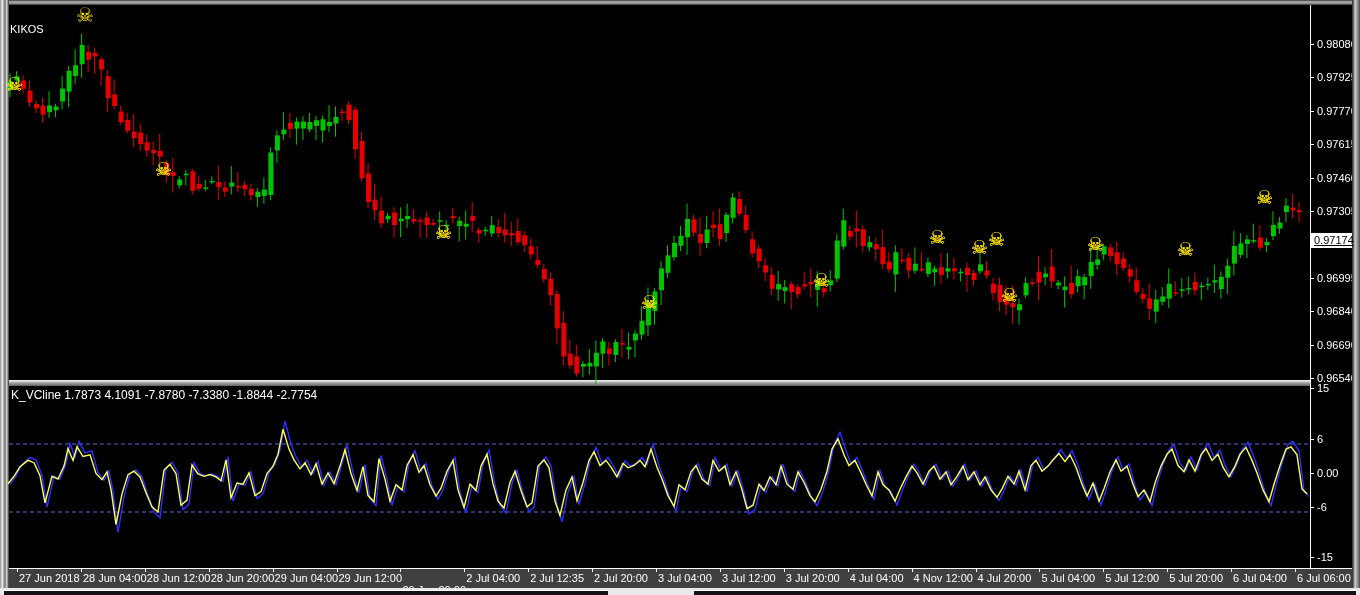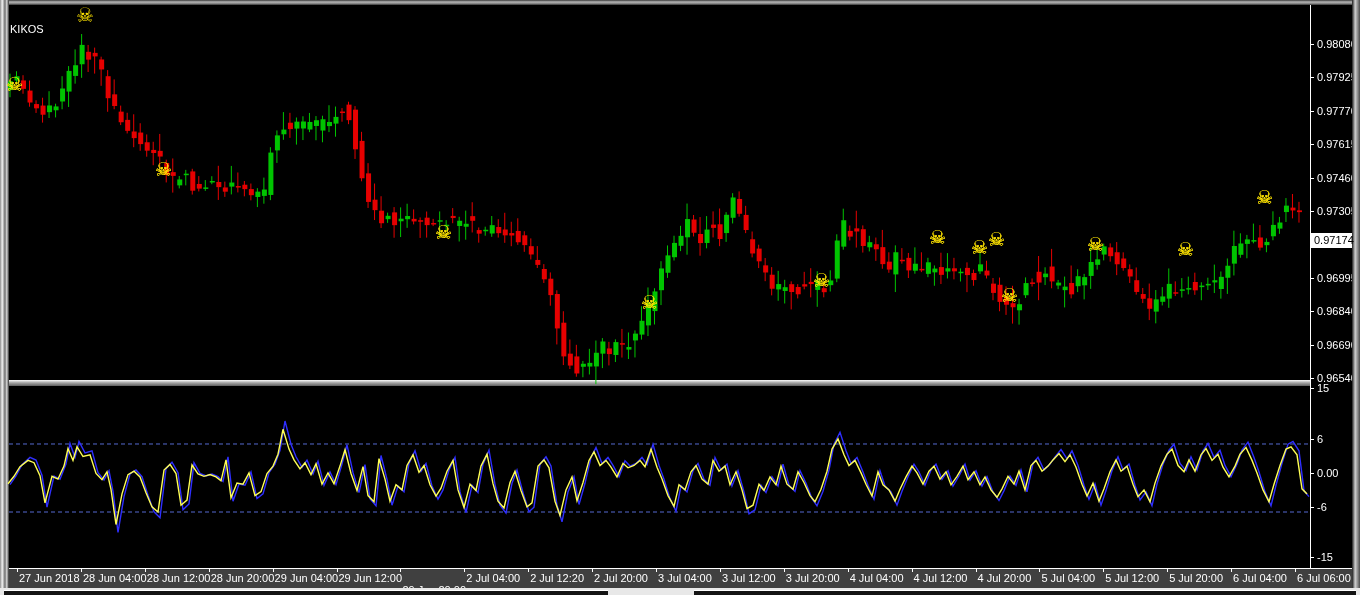--- a/index.html
+++ b/index.html
@@ -456,20 +456,21 @@
         <line x1="9" y1="512.0002" x2="1310" y2="512.0002" stroke="#5569d0" stroke-width="1" stroke-dasharray="4 3"></line>
       </g>
     <g id="g-osc">
         <polyline points="10,484.6 16,476.0 22,464.7 30,457.4 36,460.1 42,475.3 47,507.2 54,476.0 60,479.3 66,464.1 70,443.5 75,457.4 79,441.5 85,452.8 92,450.8 98,472.7 104,480.0 109,470.7 113,491.3 118,532.4 124,496.6 130,474.0 136,470.0 142,476.7 148,495.2 154,511.8 160,517.8 166,468.7 172,462.1 178,472.7 183,509.8 189,503.9 194,462.8 200,473.4 206,476.0 212,474.0 218,476.7 223,481.3 228,456.8 233,501.2 239,484.0 245,485.3 251,472.0 257,498.6 263,493.9 269,472.7 275,464.1 280,450.2 285,421.0 291,444.2 296,456.8 302,467.4 307,460.1 313,474.0 318,461.4 324,485.3 330,472.0 336,484.6 342,464.1 347,444.8 353,472.7 359,492.6 365,464.7 370,498.6 376,505.8 381,455.5 387,479.3 392,505.2 398,486.0 404,491.9 409,463.4 415,450.8 421,471.4 426,463.4 432,486.0 438,499.2 443,489.9 449,470.0 455,457.4 460,491.9 466,512.5 472,485.3 478,492.6 483,464.1 489,450.2 495,484.6 500,505.2 506,513.1 512,483.3 517,470.0 523,492.6 529,511.8 534,507.2 540,464.1 546,456.8 551,466.1 557,505.2 562,521.8 568,491.9 574,476.7 579,504.5 585,483.3 591,457.4 596,447.5 602,463.4 608,457.4 613,465.4 619,476.7 625,460.8 630,466.1 636,463.4 642,457.4 647,464.7 653,444.2 659,465.4 664,479.3 670,498.6 676,511.2 681,486.0 687,491.9 693,470.7 698,463.4 704,479.3 710,485.3 715,457.4 721,470.0 727,464.1 732,486.0 738,470.7 744,491.9 749,513.8 755,509.8 761,485.3 766,492.6 772,476.7 778,486.0 783,464.1 789,485.3 795,491.3 800,470.7 806,483.3 812,498.6 817,505.8 823,491.3 829,470.0 834,444.2 840,432.3 846,450.8 851,463.4 857,457.4 863,472.0 868,485.3 874,499.2 880,470.7 885,486.0 891,491.9 897,505.2 902,491.3 908,476.7 914,464.1 919,472.0 925,485.3 931,470.0 936,464.1 942,479.3 948,470.7 953,486.0 959,476.0 965,464.1 970,480.0 976,470.7 982,486.0 987,476.7 993,491.9 999,500.5 1004,490.6 1010,476.0 1016,485.3 1021,470.0 1027,491.9 1033,463.4 1038,457.4 1044,470.0 1050,464.1 1055,456.8 1061,449.5 1067,458.8 1072,450.8 1078,465.4 1084,485.3 1089,499.2 1095,484.0 1101,505.2 1106,490.6 1112,470.7 1118,456.8 1123,470.0 1129,464.1 1135,485.3 1140,499.9 1146,491.9 1152,505.8 1157,484.0 1163,464.1 1169,450.2 1174,444.2 1180,463.4 1186,470.7 1191,456.8 1197,470.0 1203,450.8 1208,443.5 1214,457.4 1220,450.2 1225,465.4 1231,476.7 1237,464.1 1242,450.2 1248,442.2 1254,457.4 1259,472.0 1265,491.9 1271,505.8 1276,485.3 1282,463.4 1288,444.2 1293,441.5 1299,450.8 1304,490.6 1309,496.6" fill="none" stroke="#2e2eff" stroke-width="1.4"></polyline>
         <polyline points="8,483.7 14,476.3 20,466.7 28,460.4 34,462.7 40,475.7 45,502.9 52,476.3 58,479.1 64,466.1 68,448.5 73,460.4 77,446.8 83,456.5 90,454.8 96,473.5 102,479.7 107,471.8 111,489.3 116,524.5 122,493.9 128,474.6 134,471.2 140,476.9 146,492.7 152,506.9 158,512.0 164,470.1 170,464.4 176,473.5 181,505.2 187,500.1 192,465.0 198,474.0 204,476.3 210,474.6 216,476.9 221,480.8 226,459.9 231,497.8 237,483.1 243,484.2 249,472.9 255,495.6 261,491.6 267,473.5 273,466.1 278,454.2 283,429.3 289,449.1 294,459.9 300,468.9 305,462.7 311,474.6 316,463.8 322,484.2 328,472.9 334,483.7 340,466.1 345,449.7 351,473.5 357,490.5 363,466.7 368,495.6 374,501.8 379,458.7 385,479.1 390,501.2 396,484.8 402,489.9 407,465.5 413,454.8 419,472.3 424,465.5 430,484.8 436,496.1 441,488.2 447,471.2 453,460.4 458,489.9 464,507.5 470,484.2 476,490.5 481,466.1 487,454.2 493,483.7 498,501.2 504,508.0 510,482.5 515,471.2 521,490.5 527,506.9 532,502.9 538,466.1 544,459.9 549,467.8 555,501.2 560,515.4 566,489.9 572,476.9 577,500.7 583,482.5 589,460.4 594,451.9 600,465.5 606,460.4 611,467.2 617,476.9 623,463.3 628,467.8 634,465.5 640,460.4 645,466.7 651,449.1 657,467.2 662,479.1 668,495.6 674,506.3 679,484.8 685,489.9 691,471.8 696,465.5 702,479.1 708,484.2 713,460.4 719,471.2 725,466.1 730,484.8 736,471.8 742,489.9 747,508.6 753,505.2 759,484.2 764,490.5 770,476.9 776,484.8 781,466.1 787,484.2 793,489.3 798,471.8 804,482.5 810,495.6 815,501.8 821,489.3 827,471.2 832,449.1 838,438.9 844,454.8 849,465.5 855,460.4 861,472.9 866,484.2 872,496.1 878,471.8 883,484.8 889,489.9 895,501.2 900,489.3 906,476.9 912,466.1 917,472.9 923,484.2 929,471.2 934,466.1 940,479.1 946,471.8 951,484.8 957,476.3 963,466.1 968,479.7 974,471.8 980,484.8 985,476.9 991,489.9 997,497.3 1002,488.8 1008,476.3 1014,484.2 1019,471.2 1025,489.9 1031,465.5 1036,460.4 1042,471.2 1048,466.1 1053,459.9 1059,453.6 1065,461.6 1070,454.8 1076,467.2 1082,484.2 1087,496.1 1093,483.1 1099,501.2 1104,488.8 1110,471.8 1116,459.9 1121,471.2 1127,466.1 1133,484.2 1138,496.7 1144,489.9 1150,501.8 1155,483.1 1161,466.1 1167,454.2 1172,449.1 1178,465.5 1184,471.8 1189,459.9 1195,471.2 1201,454.8 1206,448.5 1212,460.4 1218,454.2 1223,467.2 1229,476.9 1235,466.1 1240,454.2 1246,447.4 1252,460.4 1257,472.9 1263,489.9 1269,501.8 1274,484.2 1280,465.5 1286,449.1 1291,446.8 1297,454.8 1302,488.8 1307,493.9" fill="none" stroke="#ffff55" stroke-width="1.4"></polyline>
       </g>
   </svg>
 
   <div id="title-skull">☠</div>
   <div id="kikos-label">KIKOS</div>
+  <div id="osc-title">K_VCline 1.7873 4.1091 -7.8780 -7.3380 -1.8844 -2.7754</div>
 
   <div id="chart-vline"></div>
   <div id="time-axis-line"></div>
 
   <div id="price-axis">
       <div class="pa-tick" style="top: 39px;"></div>
       <div class="pa-label" style="top: 39px;">0.98080</div>
       <div class="pa-tick" style="top: 72px;"></div>
       <div class="pa-label" style="top: 72px;">0.97925</div>
       <div class="pa-tick" style="top: 106px;"></div>
@@ -494,52 +495,52 @@
       <div class="pa-tick" style="top: 383px;"></div>
       <div class="pa-label" style="top: 434px;">6</div>
       <div class="pa-tick" style="top: 434px;"></div>
       <div class="pa-label" style="top: 468px;">0.00</div>
       <div class="pa-tick" style="top: 468px;"></div>
       <div class="pa-label" style="top: 502px;">-6</div>
       <div class="pa-tick" style="top: 502px;"></div>
       <div class="pa-label" style="top: 552px; text-align: center;">-15</div>
       <div class="pa-tick" style="top: 552px;"></div>
     </div>
-  <div id="cur-price" style="top: 233px;">0.97174</div>
+  <div id="cur-price" style="top: 233px; text-decoration: underline;">0.97174</div>
   <div id="time-axis">
       <div class="ta-tick" style="left: 8px;"></div>
       <div class="ta-label" style="left: 10px;">27 Jun 2018</div>
       <div class="ta-tick" style="left: 71.9px;"></div>
       <div class="ta-label" style="left: 73.9px;">28 Jun 04:00</div>
       <div class="ta-tick" style="left: 135.8px;"></div>
       <div class="ta-label" style="left: 137.8px;">28 Jun 12:00</div>
       <div class="ta-tick" style="left: 199.7px;"></div>
       <div class="ta-label" style="left: 201.7px;">28 Jun 20:00</div>
       <div class="ta-tick" style="left: 263.6px;"></div>
       <div class="ta-label" style="left: 265.6px;">29 Jun 04:00</div>
       <div class="ta-tick" style="left: 327.5px;"></div>
       <div class="ta-label" style="left: 329.5px;">29 Jun 12:00</div>
       <div class="ta-tick" style="left: 391.4px;"></div>
       <div class="ta-label" style="left: 393.4px; margin-top: 12px;">29 Jun 20:00</div>
       <div class="ta-tick" style="left: 455.3px;"></div>
       <div class="ta-label" style="left: 457.3px;">2 Jul 04:00</div>
       <div class="ta-tick" style="left: 519.2px;"></div>
-      <div class="ta-label" style="left: 521.2px;">2 Jul 12:20</div>
+      <div class="ta-label" style="left: 521.2px;">2 Jul 12:35</div>
       <div class="ta-tick" style="left: 583.1px;"></div>
       <div class="ta-label" style="left: 585.1px;">2 Jul 20:00</div>
       <div class="ta-tick" style="left: 647px;"></div>
       <div class="ta-label" style="left: 649px;">3 Jul 04:00</div>
       <div class="ta-tick" style="left: 710.9px;"></div>
       <div class="ta-label" style="left: 712.9px;">3 Jul 12:00</div>
       <div class="ta-tick" style="left: 774.8px;"></div>
       <div class="ta-label" style="left: 776.8px;">3 Jul 20:00</div>
       <div class="ta-tick" style="left: 838.7px;"></div>
       <div class="ta-label" style="left: 840.7px;">4 Jul 04:00</div>
       <div class="ta-tick" style="left: 902.6px;"></div>
-      <div class="ta-label" style="left: 904.6px;">4 Jul 12:00</div>
+      <div class="ta-label" style="left: 904.6px;">4 Nov 12:00</div>
       <div class="ta-tick" style="left: 966.5px;"></div>
       <div class="ta-label" style="left: 968.5px;">4 Jul 20:00</div>
       <div class="ta-tick" style="left: 1030.4px;"></div>
       <div class="ta-label" style="left: 1032.4px;">5 Jul 04:00</div>
       <div class="ta-tick" style="left: 1094.3px;"></div>
       <div class="ta-label" style="left: 1096.3px;">5 Jul 12:00</div>
       <div class="ta-tick" style="left: 1158.2px;"></div>
       <div class="ta-label" style="left: 1160.2px;">5 Jul 20:00</div>
       <div class="ta-tick" style="left: 1222.1px;"></div>
       <div class="ta-label" style="left: 1224.1px;">6 Jul 04:00</div>

